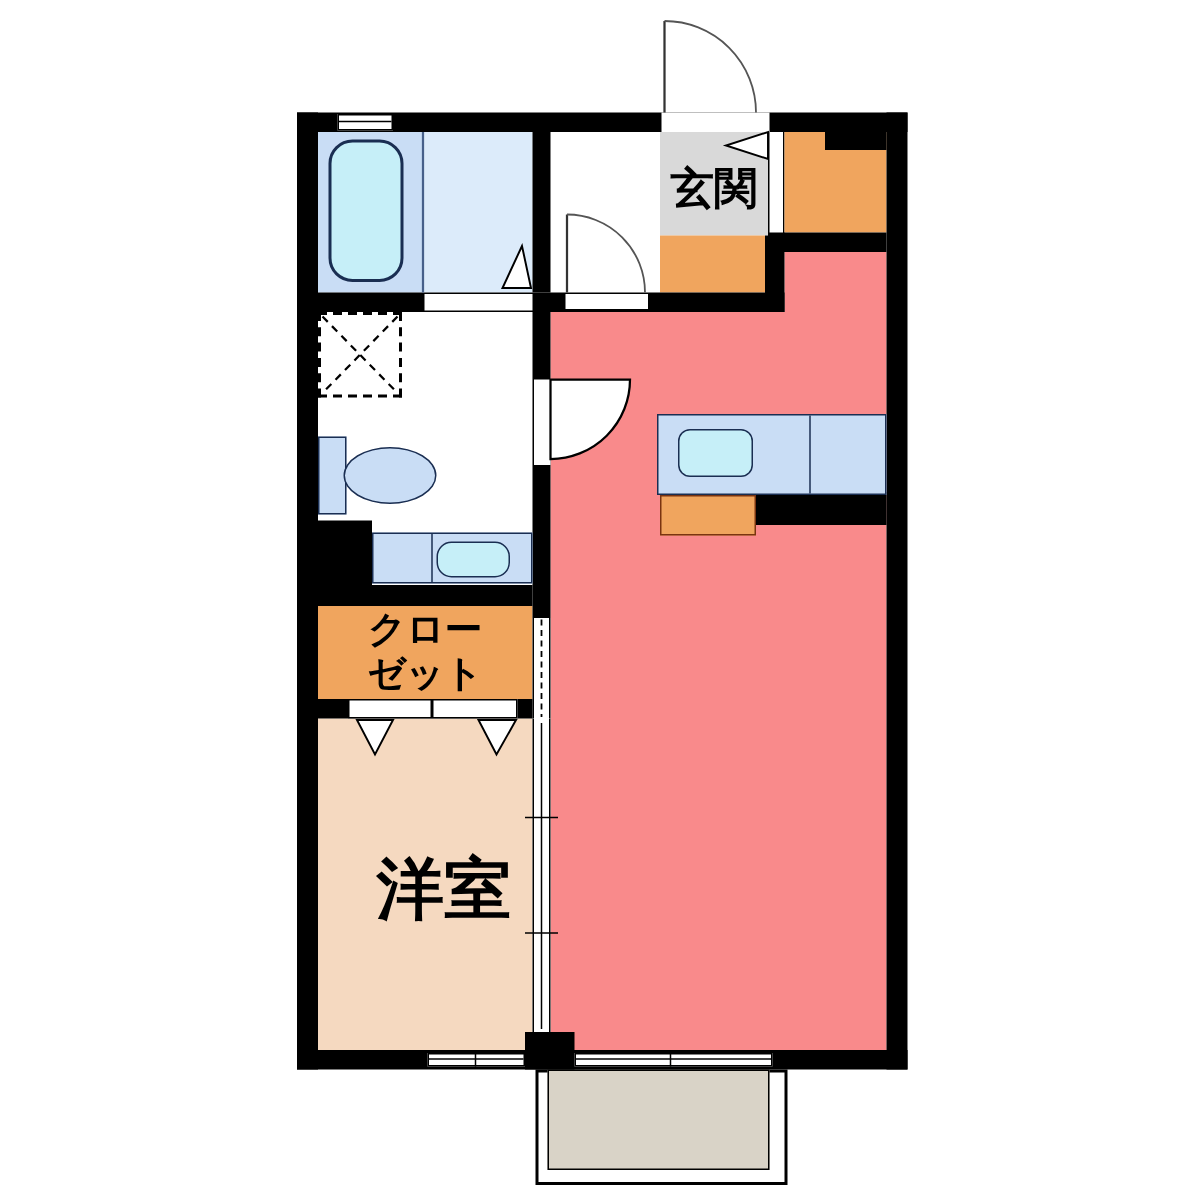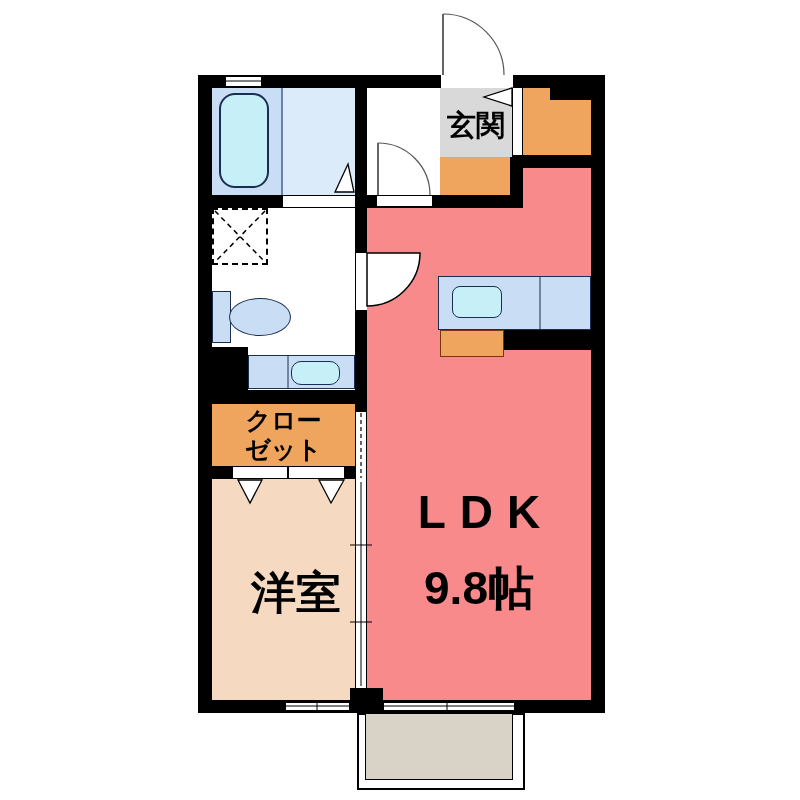--- a/index.html
+++ b/index.html
@@ -103,19 +103,15 @@
 
   <div class="a lbl" style="left:212px;top:406px;width:143px;height:58px;font-size:25px;line-height:29px;flex-direction:column;">
     <span class="ln">クロー</span>
     <span class="ln">ゼット</span>
   </div>
 
   <div class="a lbl" style="left:212px;top:528px;width:168px;height:130px;font-size:45px;line-height:64px;flex-direction:row;">
     <span class="ln">洋室</span>
   </div>
 
-  <div class="a lbl" style="left:367px;top:474px;width:224px;height:152px;font-size:46px;line-height:76px;flex-direction:column;">
-    <span class="ln" style="letter-spacing:14px;padding-left:14px;">LDK</span>
-    <span class="ln">9.8帖</span>
-  </div>
 
 
 </div>
 
 </body></html>

